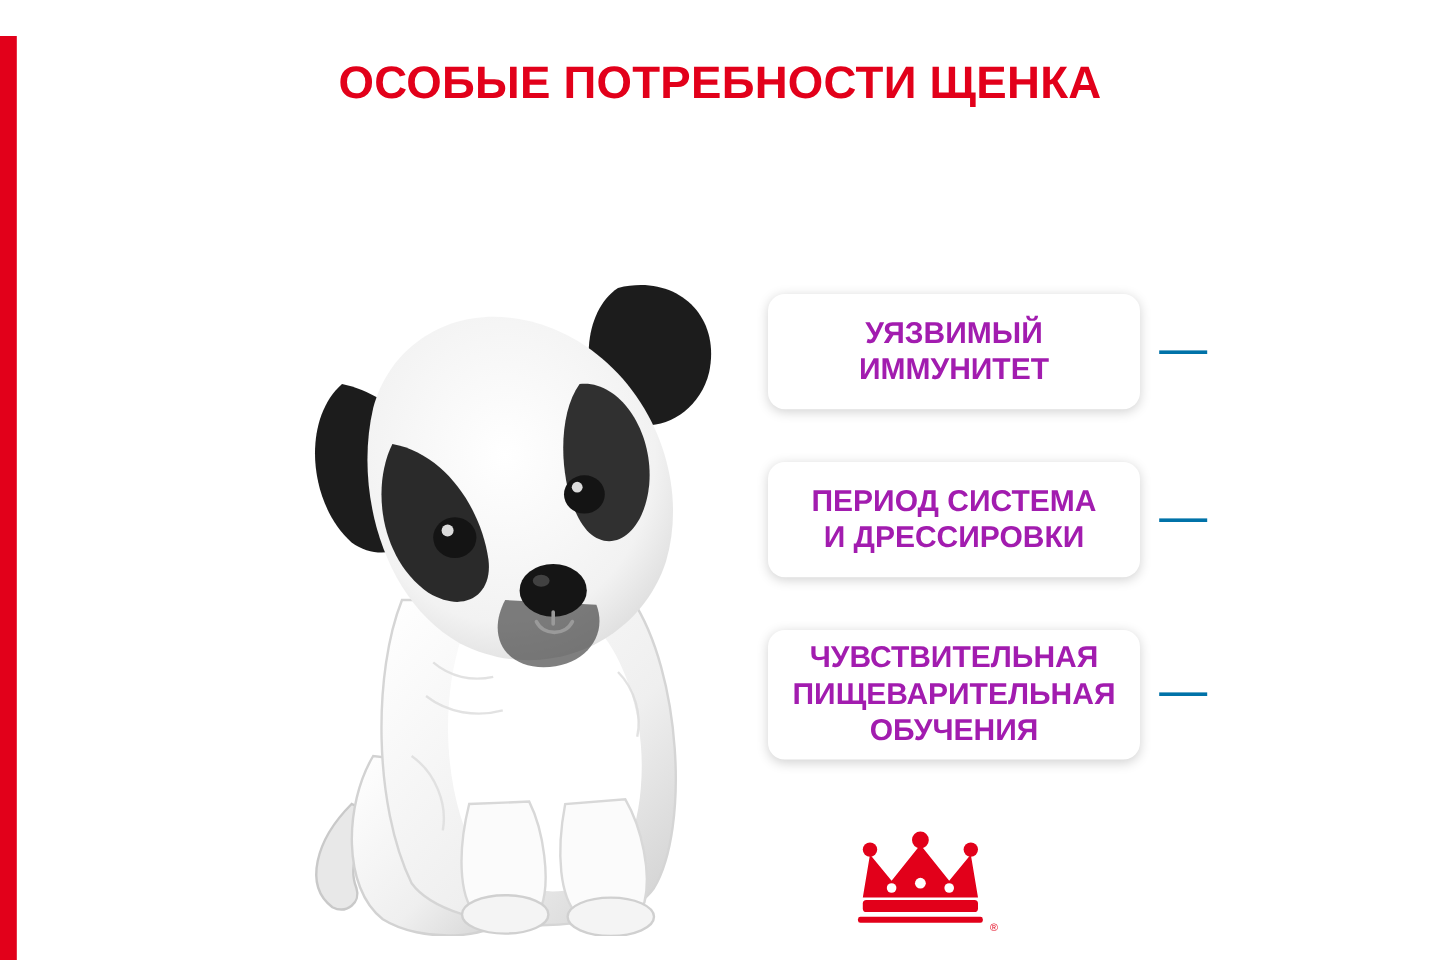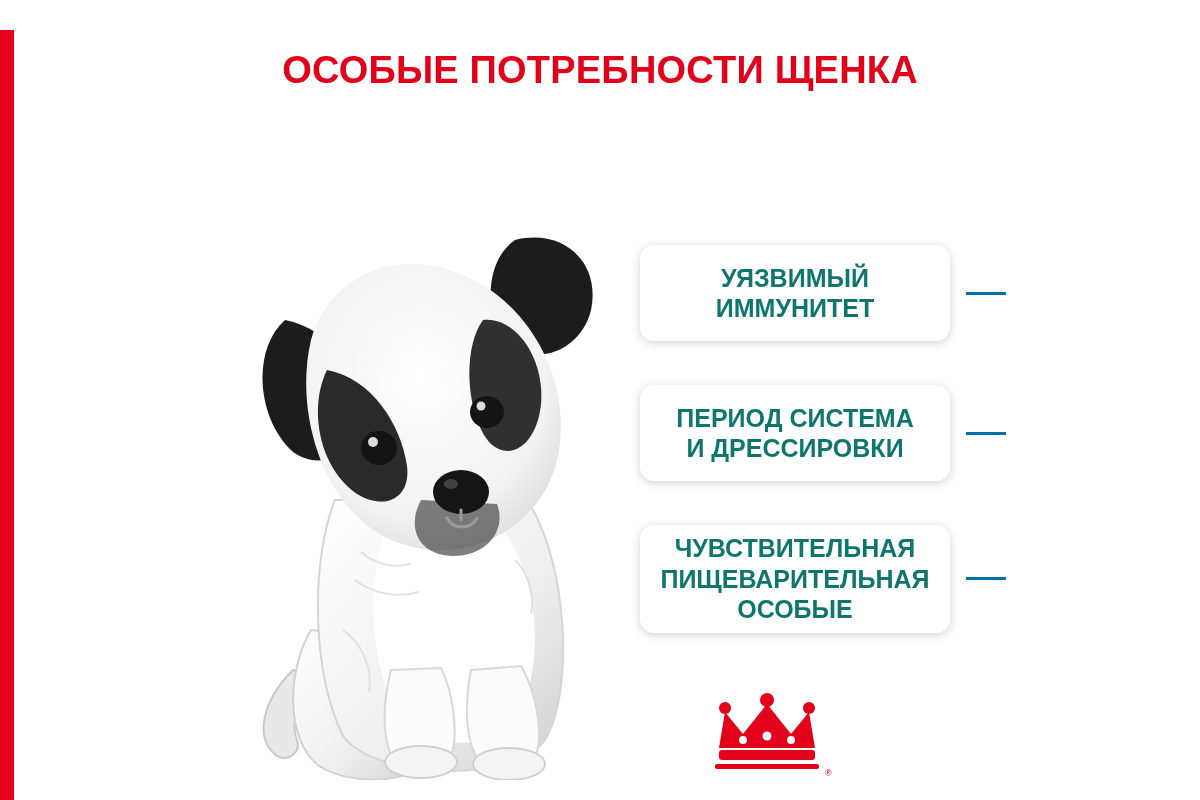--- a/index.html
+++ b/index.html
@@ -81,21 +81,21 @@
     background: #ffffff;
     border-radius: 14px;
     box-shadow: 0 2px 10px rgba(0,0,0,0.18);
     display: flex;
     align-items: center;
     justify-content: center;
     padding: 8px 14px;
     box-sizing: border-box;
   }
   .callout-text {
-    color: #0f766e;
+    color: #a21caf;
     font-size: 25px;
     line-height: 1.22;
     font-weight: bold;
     text-align: center;
     white-space: pre-line;
   }
   .callout-dash {
     width: 40px;
     height: 3px;
     background: #0072a8;
@@ -199,21 +199,21 @@
         <span class="callout-text">ПЕРИОД СИСТЕМА
 И ДРЕССИРОВКИ</span>
       </div>
       <span class="callout-dash"></span>
     </div>
 
     <div class="callout">
       <div class="callout-box">
         <span class="callout-text">ЧУВСТВИТЕЛЬНАЯ
 ПИЩЕВАРИТЕЛЬНАЯ
-ОСОБЫЕ</span>
+ОБУЧЕНИЯ</span>
       </div>
       <span class="callout-dash"></span>
     </div>
 
   </div>
 
   <div class="logo">
     <svg width="130" height="90" viewBox="0 0 130 90" xmlns="http://www.w3.org/2000/svg" aria-hidden="true">
       <g fill="#e2001a">
 

